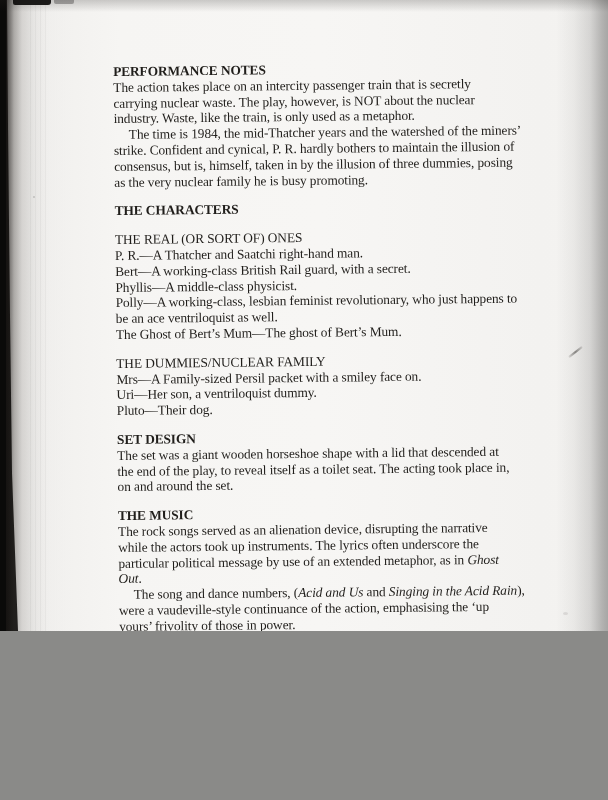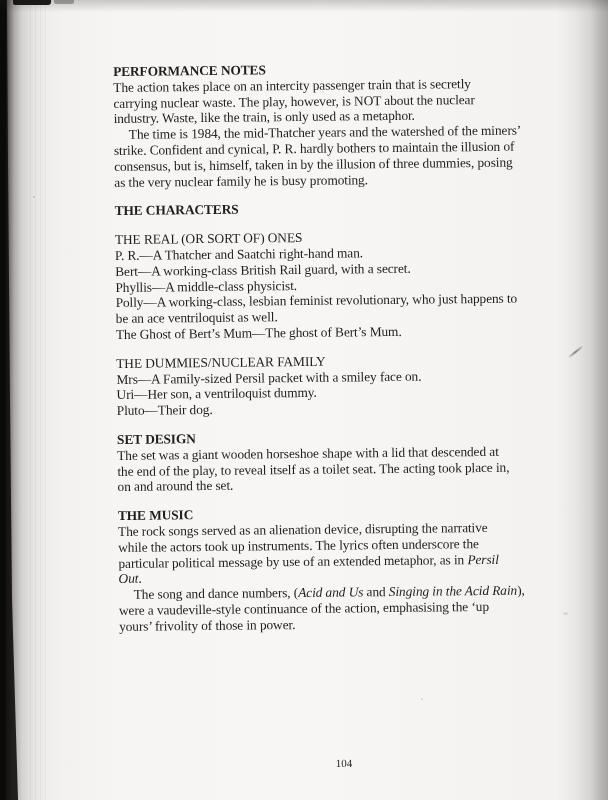--- a/index.html
+++ b/index.html
@@ -2,21 +2,21 @@
 <html><head>
 <meta charset="utf-8">
 <style>
   html,body{margin:0;padding:0;}
   body{
     width:608px;height:800px;overflow:hidden;
     background:#8a8a88;
     font-family:"Liberation Serif","DejaVu Serif",serif;
   }
   .scan{
-    position:relative;width:608px;height:800px;overflow:hidden;
+    position:relative;width:608px;height:631px;overflow:hidden;
     background:linear-gradient(to right,
       #e7e6e4 0px, #f1f0ee 45px, #f6f5f3 120px, #f7f6f4 320px,
       #f3f2f0 540px, #f4f3f1 608px);
   }
   
   .edge-left-black{
     position:absolute;left:0;top:0;bottom:0;width:20px;
     background:#0a0a09;
     clip-path:polygon(0 0,7px 0,8px 20%,10px 50%,12px 75%,18px 100%,0 100%);
   }
@@ -128,21 +128,21 @@
       <div class="section">
         <div class="heading">SET DESIGN</div>
         <div class="line j" style="word-spacing: 0px;"><span>The set was a giant wooden horseshoe shape with a lid that descended at</span></div>
         <div class="line j" style="word-spacing: 0px;"><span>the end of the play, to reveal itself as a toilet seat. The acting took place in,</span></div>
         <div class="line" style="word-spacing: 0px;"><span>on and around the set.</span></div>
       </div>
       <div class="section">
         <div class="heading">THE MUSIC</div>
         <div class="line j" style="word-spacing: 0px;"><span>The rock songs served as an alienation device, disrupting the narrative</span></div>
         <div class="line j" style="word-spacing: 0px;"><span>while the actors took up instruments. The lyrics often underscore the</span></div>
-        <div class="line j" style="word-spacing: 0px;"><span>particular political message by use of an extended metaphor, as in </span><span class="it">Persil</span></div>
+        <div class="line j" style="word-spacing: 0px;"><span>particular political message by use of an extended metaphor, as in </span><span class="it">Ghost</span></div>
         <div class="line" style="word-spacing: 0px;"><span class="it">Out</span><span>.</span></div>
         <div class="line j ind" style="word-spacing: 0px;"><span>The song and dance numbers, (</span><span class="it">Acid and Us</span><span> and </span><span class="it">Singing in the Acid Rain</span><span>),</span></div>
         <div class="line j" style="word-spacing: 0px;"><span>were a vaudeville-style continuance of the action, emphasising the ‘up</span></div>
         <div class="line" style="word-spacing: 0px;"><span>yours’ frivolity of those in power.</span></div>
       </div>
     </div>
 
   <div class="page-number">104</div>
 </div>
 

